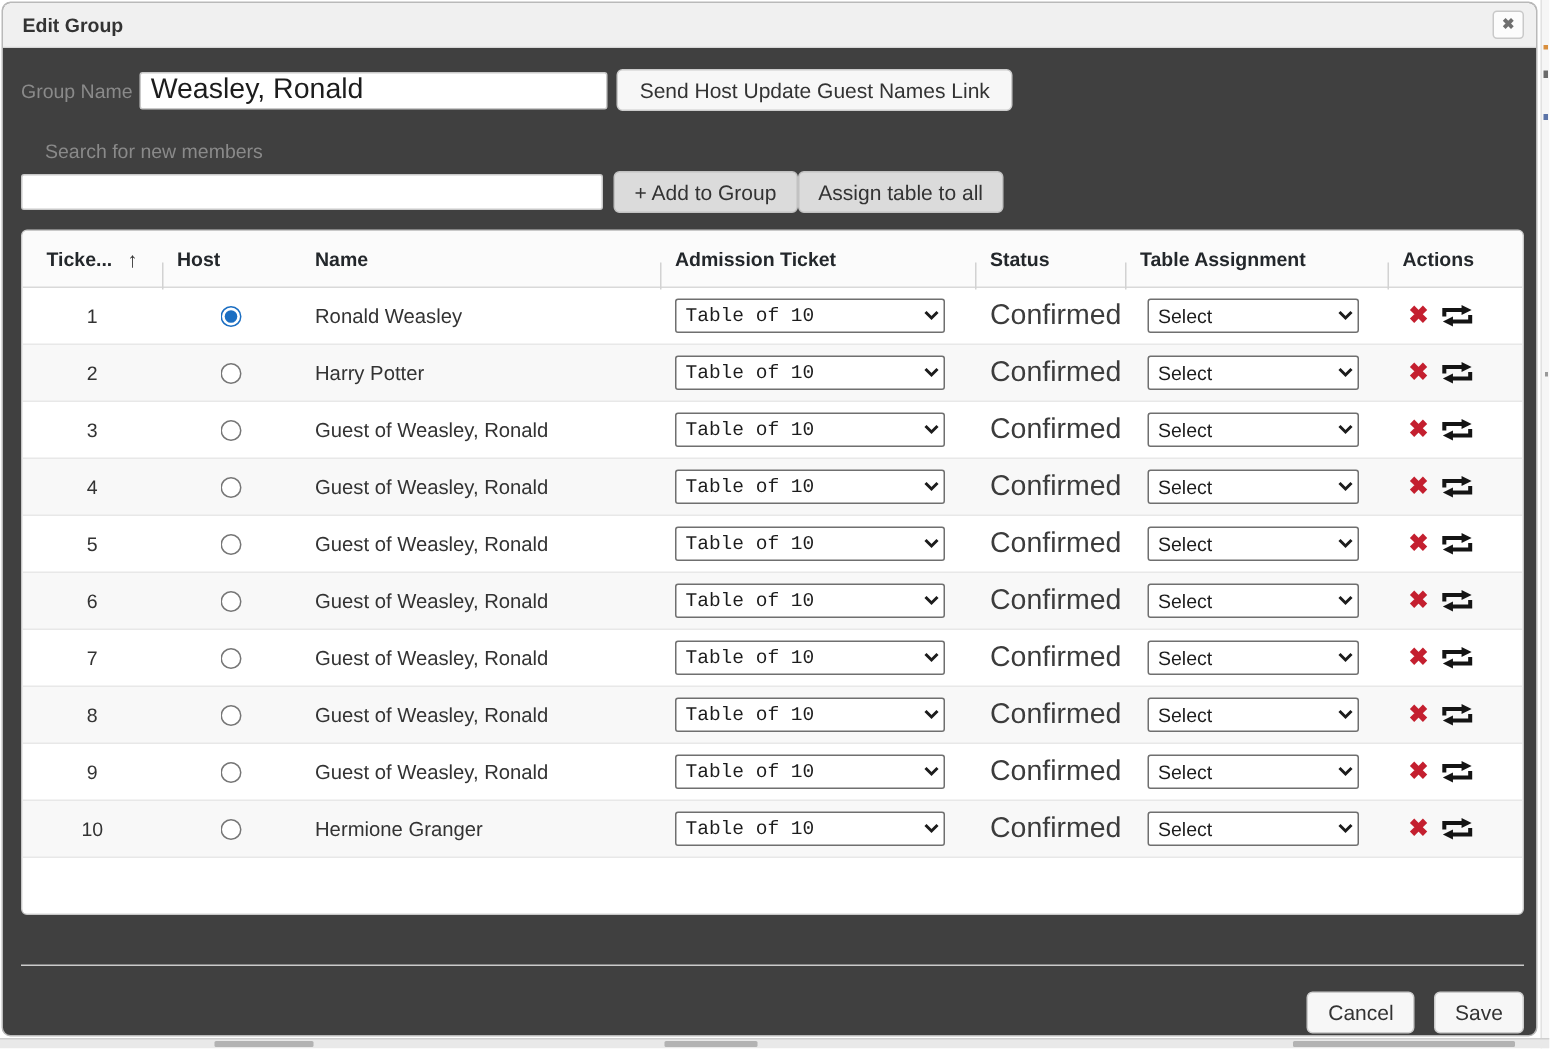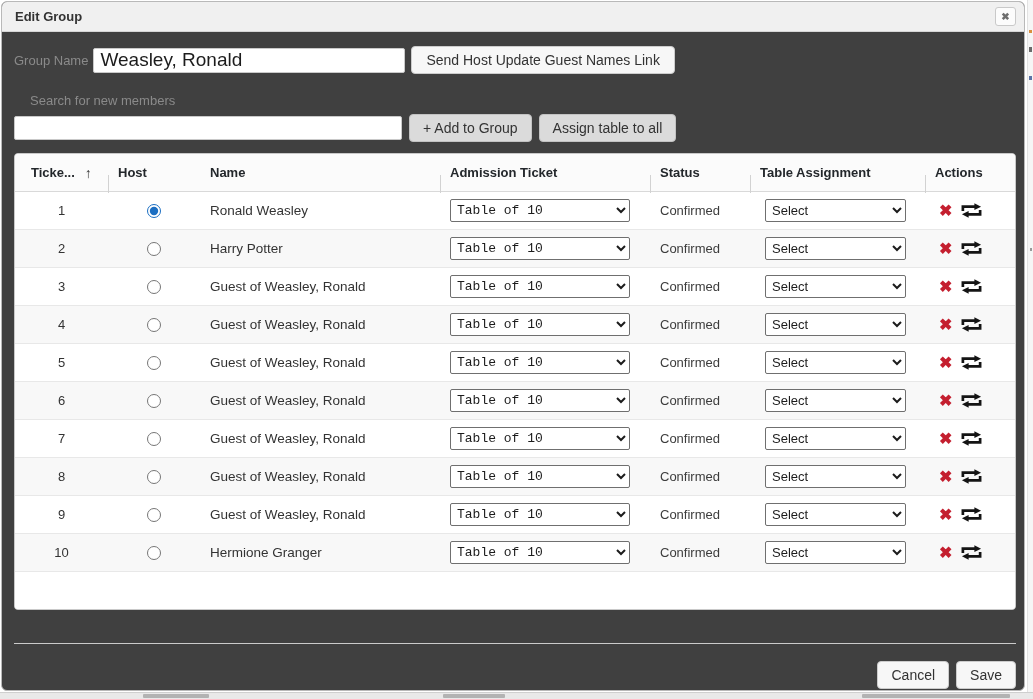--- a/index.html
+++ b/index.html
@@ -40,57 +40,57 @@
   .btn { font-family:inherit; font-size:14px; color:#333; background:#f7f7f7;
     border:1px solid #cccccc; border-radius:4px; padding:5px 13px; cursor:pointer; white-space:nowrap; }
   .btn.gray { background:#dbdbdb; border-color:#c2c2c2; }
   #send-link-btn { margin-left:6px; padding:5px 14px; }
 
   .search-section { margin-top:19px; }
   .search-label { color:#8a8a8a; font-size:13px;margin-left:16px; }
   .search-row { display:flex; align-items:center; margin-top:6px; }
   #search-input { width:388px; height:24px; font-size:13px; }
   #add-to-group-btn { margin-left:7px; }
-  #assign-table-btn { margin-left:7px; }
+  #assign-table-btn { }
 
   
   .grid { margin-top:11px; width:1002px; border:1px solid #c9c9c9; border-radius:4px;
     overflow:hidden; background:#fff; }
   .grid-row { display:grid; grid-template-columns:93px 92px 240px 210px 100px 175px 1fr;
     align-items:center; height:38px; }
   .grid-header { background:#fbfbfb; border-bottom:1px solid #d9d9d9;
     font-weight:bold; font-size:13px; color:#23272b; }
   .hcell { position:relative; padding-left:10px; display:flex; align-items:center; }
   .hcell.first { padding-left:16px; }
   .hcell.sep::before { content:""; position:absolute; left:0; top:10px; width:1px; height:18px; background:#d2d2d2; }
   .sort-arrow { margin-left:10px; font-size:14px; font-weight:normal; color:#333; }
 
   .grid-body .grid-row { border-bottom:1px solid #e8e8e8; background:#fff; font-size:13.5px; color:#333; }
   .grid-body .grid-row.striped { background:#f8f8f8; }
   .cell-ticket { text-align:center; font-size:13px; }
   .cell-host { display:flex; justify-content:center; }
   .cell-host input[type=radio] { width:14px; height:14px; accent-color:#1b6ec2; cursor:pointer; margin:0; }
   .cell-name { padding-left:10px; }
   .cell-admission { padding-left:10px;font-family:Liberation Mono, monospace; }
-  .cell-status { padding-left:10px; font-size:13px; color:#3c3c3c; }
+  .cell-status { padding-left:10px; font-size:19px; color:#3c3c3c; }
   .cell-assignment { padding-left:15px; }
   .cell-actions { padding-left:14px; display:flex; align-items:center; gap:8px; }
 
   select { font-family:inherit; font-size:13px; height:23px; border:1px solid #6f6f6f;
     border-radius:2px; background:#fff; color:#1c1c1c; padding:0 2px; cursor:pointer; }
   .admission-select { width:180px; }
   .assignment-select { width:141px; }
 
   .delete-icon { color:#c41f2f; font-size:16px; font-weight:bold; line-height:1; cursor:pointer; }
   .swap-icon { display:inline-block; cursor:pointer; line-height:0; }
 
   .grid-filler { height:37px; background:#fff; }
 
   .footer-divider { border:none; border-top:1px solid #cbcbcb; margin:33px 0 0 0; width:1002px; }
-  .modal-footer { width:1002px; display:flex; justify-content:flex-end; gap:7px; margin-top:17px; }
+  .modal-footer { width:1002px; display:flex; justify-content:flex-end; gap:13px; margin-top:17px; }
   .modal-footer .btn { padding:5px 13px; }
 </style>
 </head>
 <body>
 
 <div class="right-strip">
   <span class="speck" style="top:30px;width:3px;height:3px;background:#d98f3e;"></span>
   <span class="speck" style="top:47px;width:3px;height:5px;background:#6b6b6b;"></span>
   <span class="speck" style="top:76px;width:3px;height:4px;background:#5b74a8;"></span>
   <span class="speck" style="top:248px;width:2px;height:3px;background:#9a9a9a;"></span>

